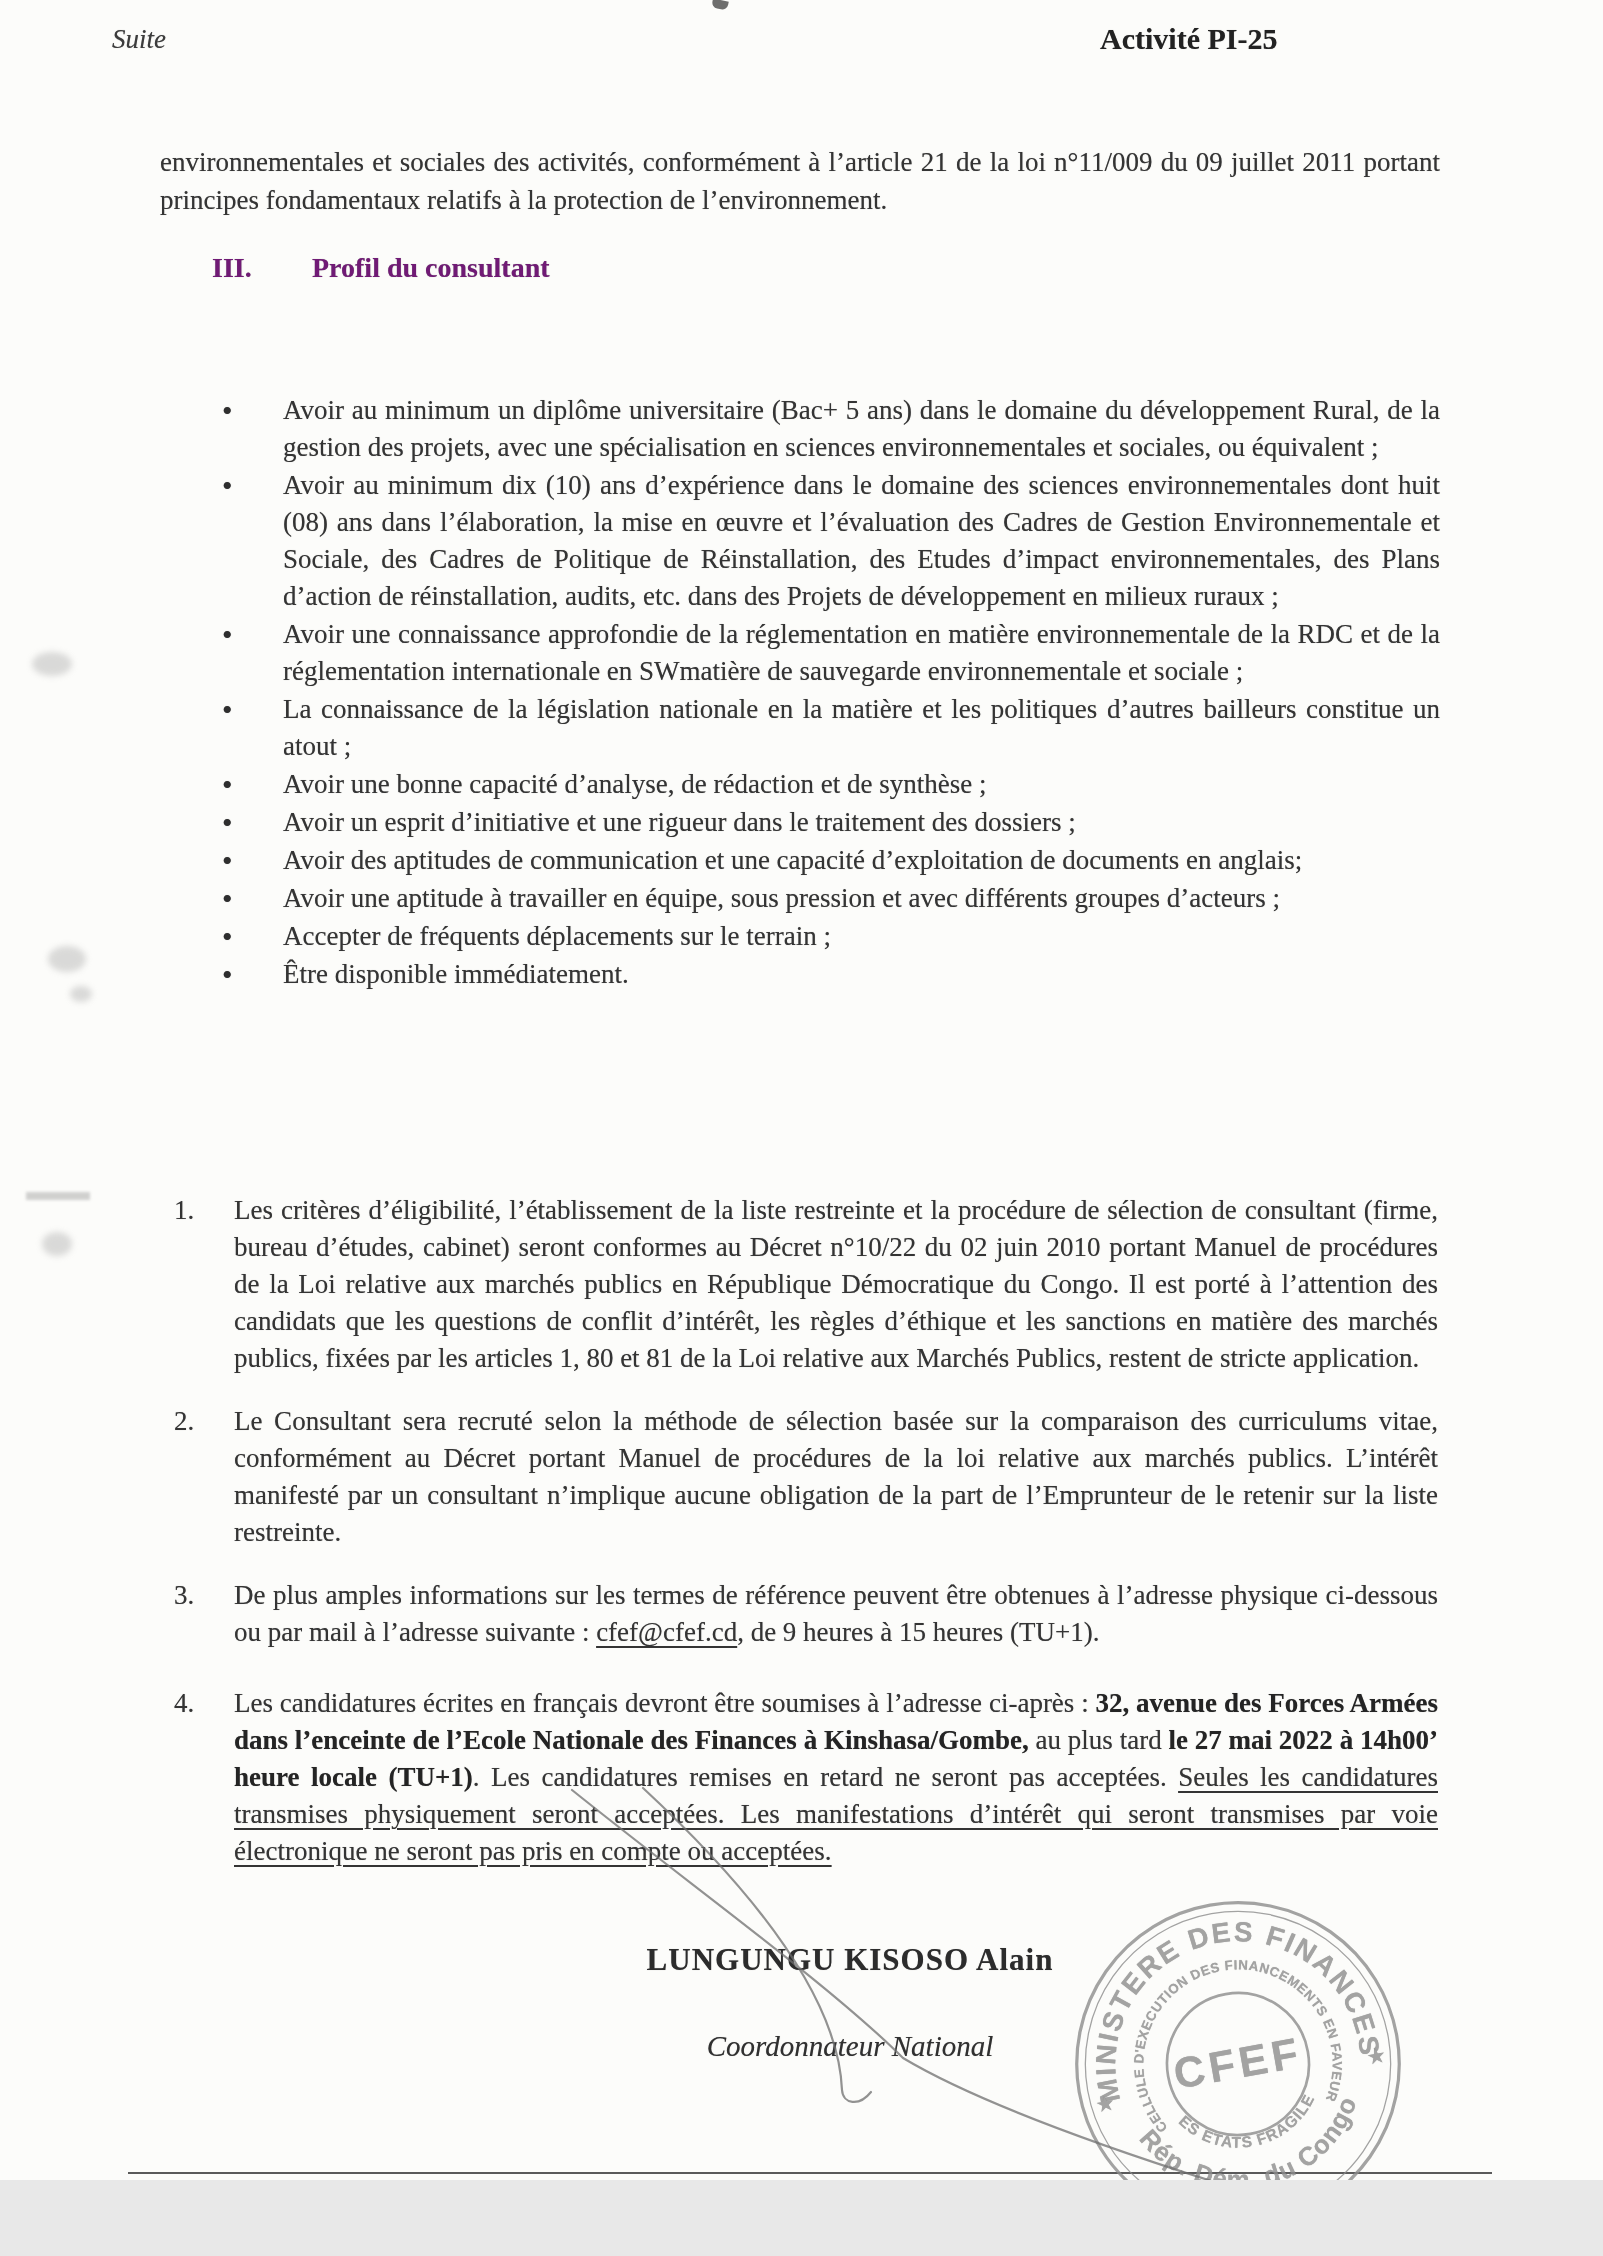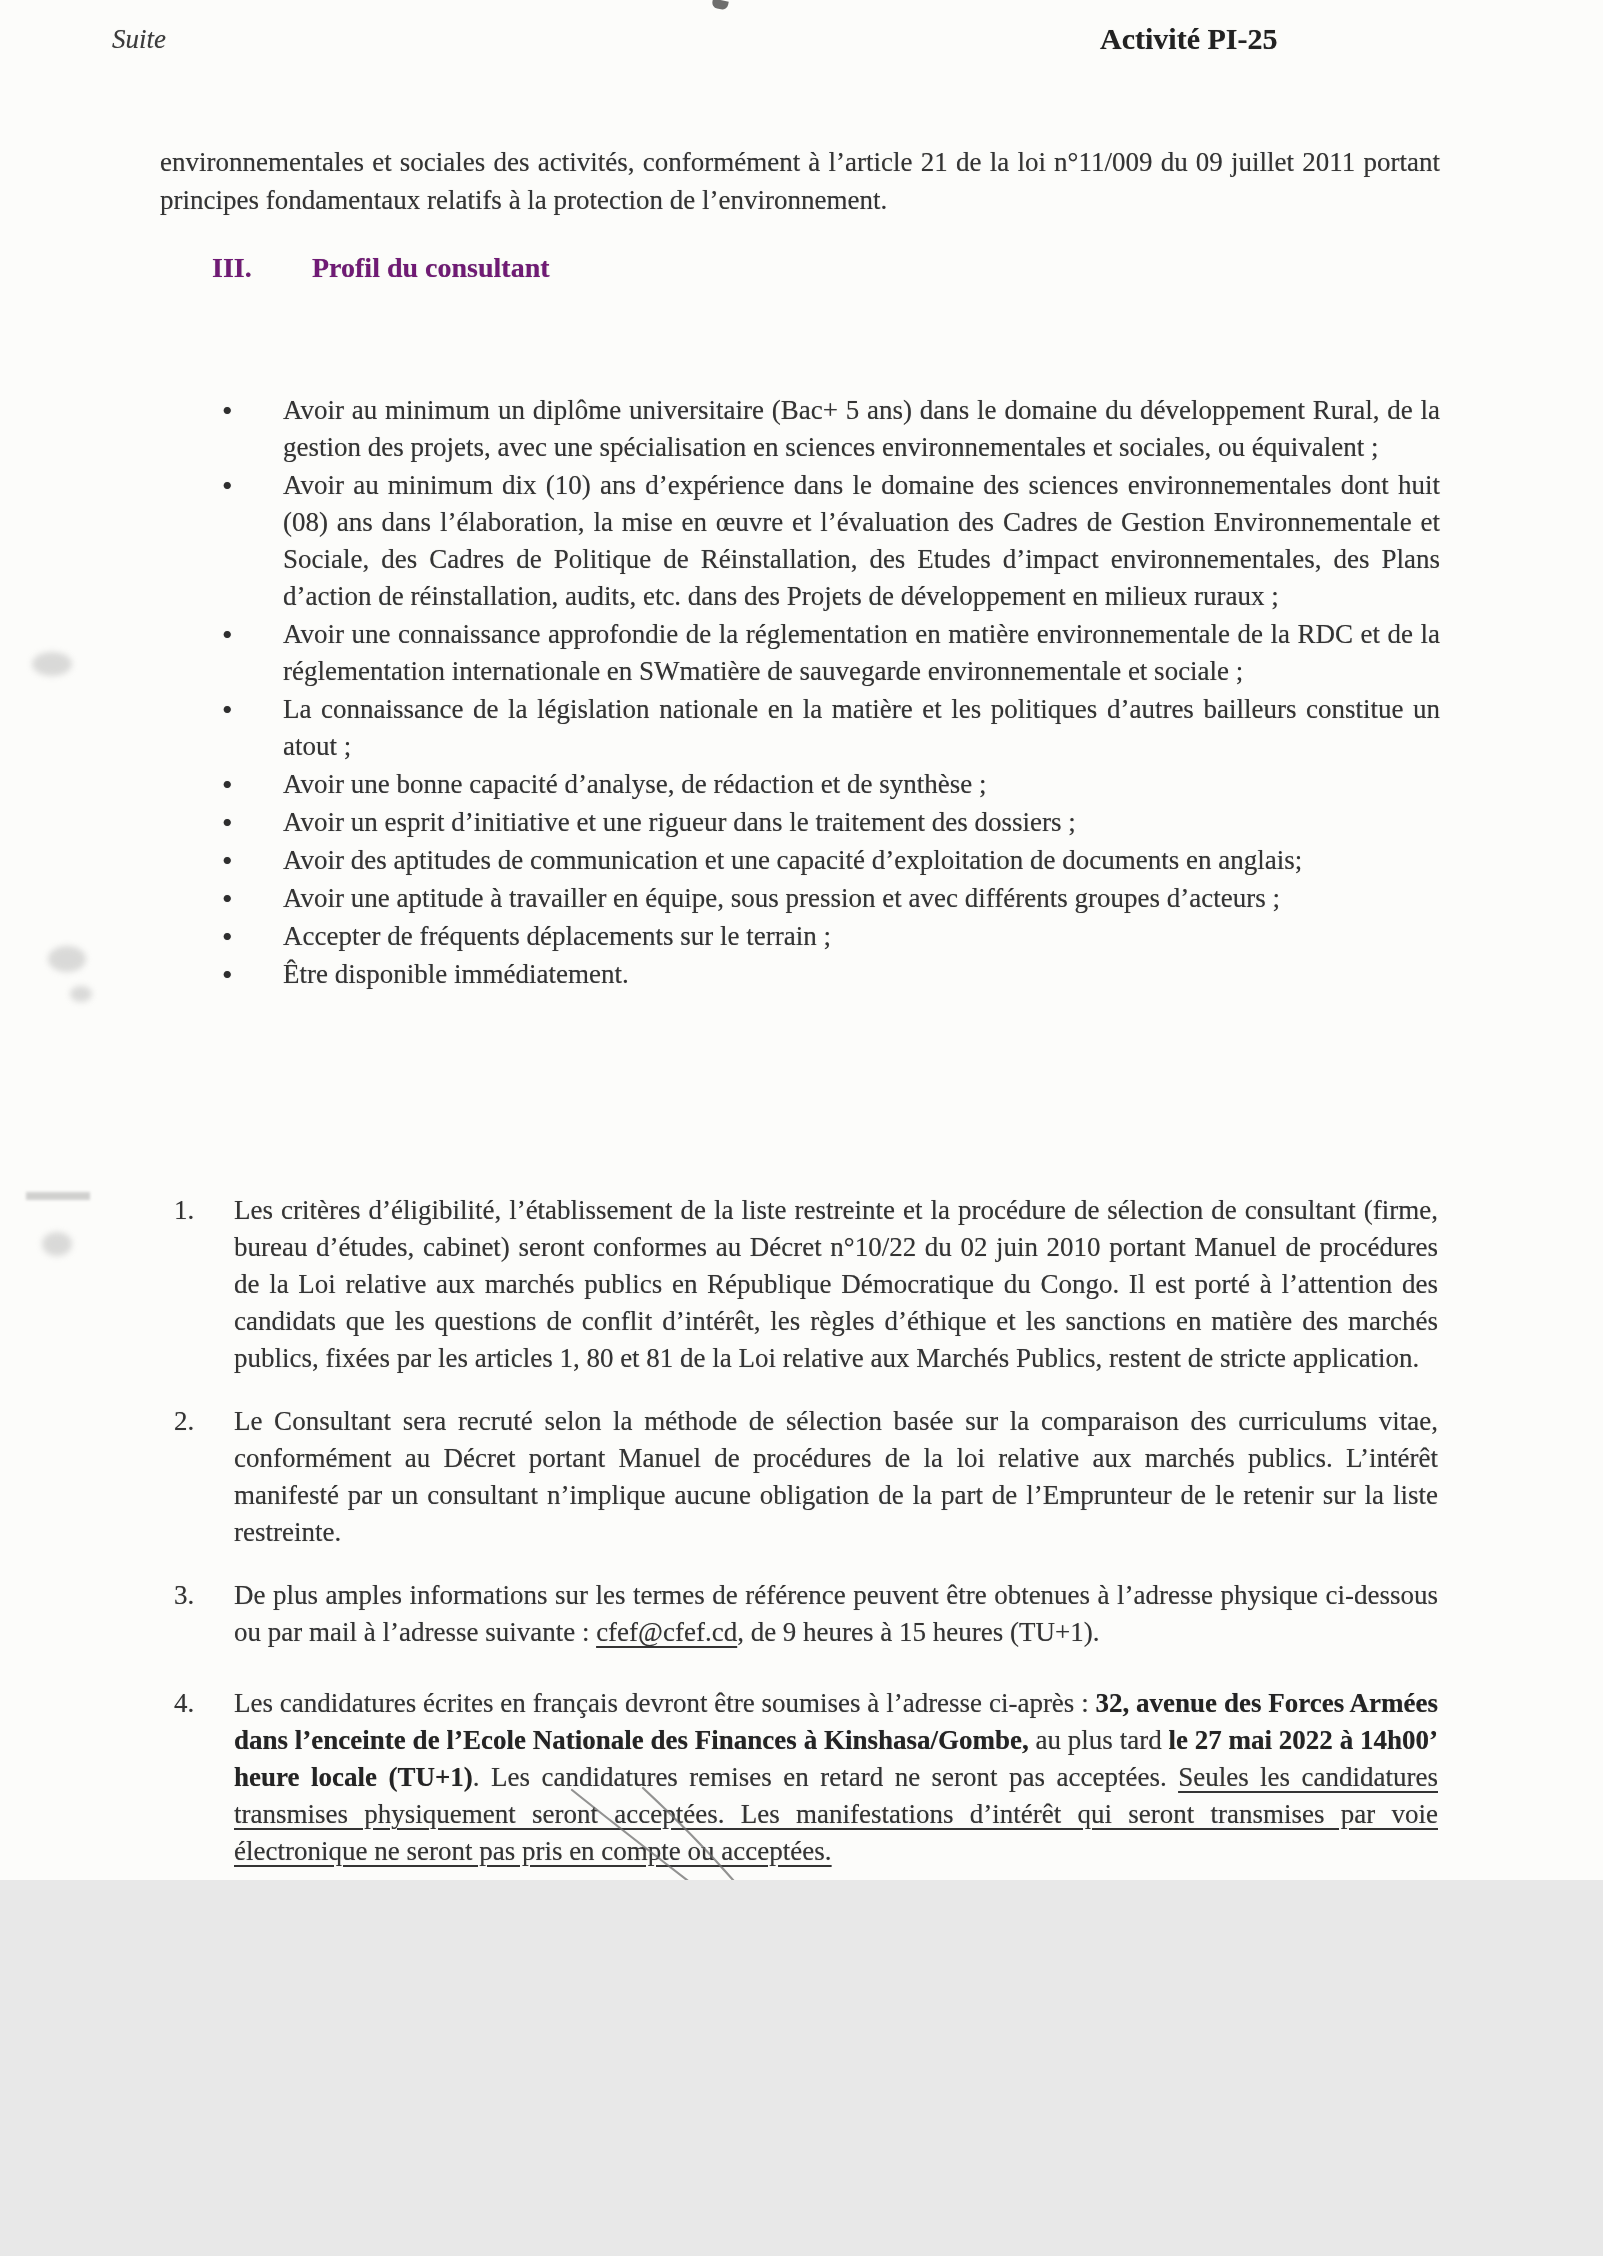--- a/index.html
+++ b/index.html
@@ -1,17 +1,17 @@
 <!DOCTYPE html>
 <html><head>
 <meta charset="utf-8">
 <style>
   html,body{margin:0;padding:0;background:#e8e8e8;}
   .page{
-    position:relative; width:1603px; height:1880px;
+    position:relative; width:1603px; height:2180px;
     background:#fcfcfa;
     font-family:"Liberation Serif", serif;
     color:#343434; overflow:hidden;
     text-shadow:0 0 0.7px rgba(70,70,70,.55);
   }
   .abs{position:absolute;}
   
   .page-marker{left:112px; top:24px; font-style:italic; font-size:27px; color:#3c3c3c;}
   .activity-ref{left:1100px; top:22px; width:300px; text-align:left; font-weight:bold; font-size:30px; color:#222;}
   

